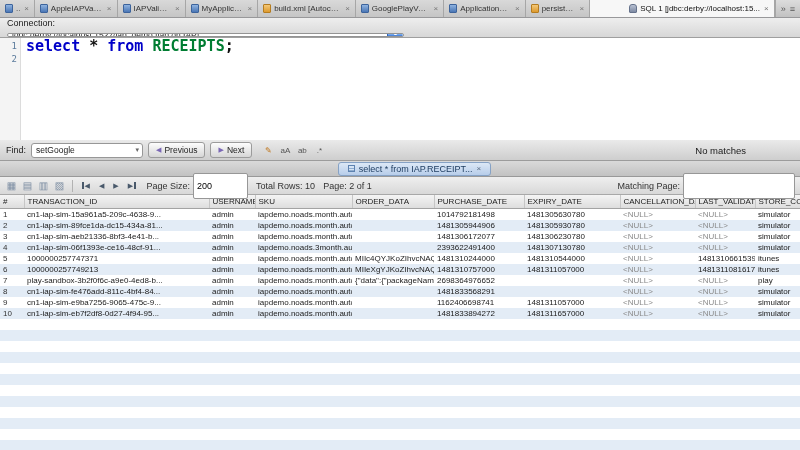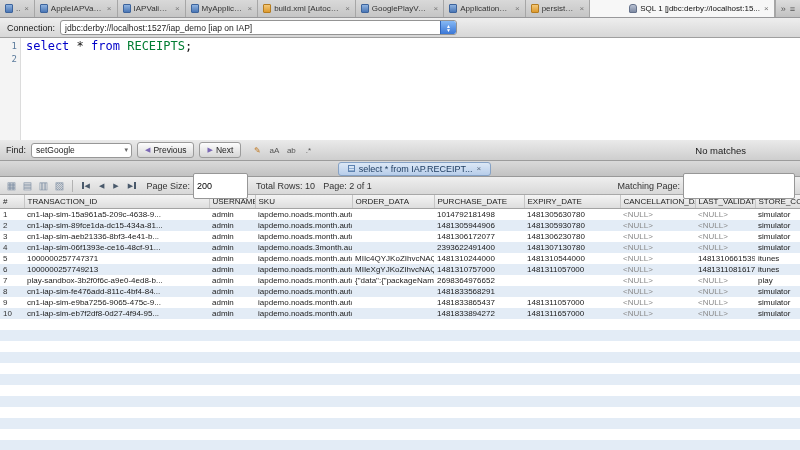--- a/index.html
+++ b/index.html
@@ -14,35 +14,35 @@
   .tab.active { background: #f7f7f7; color: #111; flex: 1 0 auto; min-width: 130px; padding-left: 39px; }
   .tlabel { overflow: hidden; text-overflow: ellipsis; }
   .ficon { width: 8px; height: 9px; border-radius: 1px; flex: 0 0 auto; }
   .ficon.java { background: linear-gradient(#8fb3e0,#4a76b5); border: 1px solid #3c639c; }
   .ficon.xml  { background: linear-gradient(#f4c878,#dd9a2e); border: 1px solid #b57c1f; }
   .ficon.sql  { background: linear-gradient(#b9c2d4,#7e8aa3); border: 1px solid #65728c; border-radius: 3px 3px 1px 1px; }
   .tclose { font-size: 8px; color: #777; margin-left: 1px; flex: 0 0 auto; }
   .tabbar-right { display: flex; align-items: center; gap: 4px; padding: 0 5px; border-left: 1px solid #a6a6a6; color: #555; font-size: 9px; flex: 0 0 auto; }
 
   
-  .connbar { height: 20px; display: flex; align-items: center; gap: 5px; padding: 0 7px; background: linear-gradient(#eeeeee,#d7d7d7); border-bottom: 1px solid #9f9f9f; }
+  .connbar { height: 20px; display: flex; align-items: flex-start; gap: 5px; padding: 0 7px; background: linear-gradient(#eeeeee,#d7d7d7); border-bottom: 1px solid #9f9f9f; flex-direction: column; }
   .connlabel { font-size: 9px; color: #1a1a1a; }
   .combo { position: relative; width: 397px; height: 15px; background: #fff; border: 1px solid #949494; border-radius: 3px; display: flex; align-items: center; padding: 0 18px 0 4px; font-size: 8.5px; color: #222; overflow: hidden; }
   .combo-btn { position: absolute; right: 0; top: 0; width: 16px; height: 100%; background: linear-gradient(#86b9f5,#3b77d6); border-left: 1px solid #2f64b8; border-radius: 0 2px 2px 0; color: #fff; display: flex; flex-direction: column; align-items: center; justify-content: center; font-size: 5px; line-height: 4px; }
 
   
   .editor { height: 102px; display: flex; background: #fff; }
   .gutter { width: 21px; background: #f4f4f4; border-right: 1px solid #dcdcdc; color: #5b7b9c; font-family: "DejaVu Sans Mono", monospace; font-size: 9px; text-align: right; padding: 2px 3px 0 0; line-height: 13px; }
-  .code { font-family: "DejaVu Sans Mono", monospace; font-size: 12px; padding: 2px 0 0 5px; line-height: 13px; color: #111; }
+  .code { font-family: "DejaVu Sans Mono", monospace; font-size: 15px; padding: 2px 0 0 5px; line-height: 13px; color: #111; font-weight: bold; }
   .kw { color: #0000c8; }
   .tbl-ident { color: #007d32; }
 
   
   .findbar { height: 21px; display: flex; align-items: center; gap: 5px; padding: 0 6px; background: linear-gradient(#eaeaea,#cecece); border-bottom: 1px solid #9c9c9c; font-size: 9px; }
-  .find-combo { position: relative; width: 101px; height: 15px; background: #fff; border: 1px solid #979797; border-radius: 3px; display: flex; align-items: center; padding: 0 24px 0 4px; font-size: 8.5px; }
+  .find-combo { position: relative; width: 112px; height: 15px; background: #fff; border: 1px solid #979797; border-radius: 3px; display: flex; align-items: center; padding: 0 24px 0 4px; font-size: 8.5px; }
   .find-combo .arrow { position: absolute; right: 3px; color: #666; font-size: 7px; }
   .fbtn { height: 16px; display: flex; align-items: center; gap: 3px; padding: 0 7px; border: 1px solid #9b9b9b; border-radius: 3px;
           background: linear-gradient(#fdfdfd,#d6d6d6); font-size: 8.5px; color: #222; }
   .fbtn .aicon { color: #7b68b5; font-size: 7px; }
   .mini-icons { display: flex; align-items: center; gap: 3px; margin-left: 4px; }
   .micon { width: 14px; height: 14px; display: flex; align-items: center; justify-content: center; font-size: 8px; color: #555; border: 1px solid transparent; border-radius: 2px; }
   .micon.hl { color: #c07820; }
   .find-status { margin-left: auto; margin-right: 48px; font-size: 9.5px; color: #1a1a1a; }
 
   
@@ -334,21 +334,21 @@
         <td class="null">&lt;NULL&gt;</td>
         <td class="null">&lt;NULL&gt;</td>
         <td>simulator</td>
       </tr>
       <tr>
         <td class="rownum">9</td>
         <td>cn1-iap-sim-e9ba7256-9065-475c-9...</td>
         <td>admin</td>
         <td>iapdemo.noads.month.auto</td>
         <td></td>
-        <td>1481833865437</td>
+        <td>1162406698741</td>
         <td>1481311057000</td>
         <td class="null">&lt;NULL&gt;</td>
         <td class="null">&lt;NULL&gt;</td>
         <td>simulator</td>
       </tr>
       <tr>
         <td class="rownum">10</td>
         <td>cn1-iap-sim-eb7f2df8-0d27-4f94-95...</td>
         <td>admin</td>
         <td>iapdemo.noads.month.auto</td>

